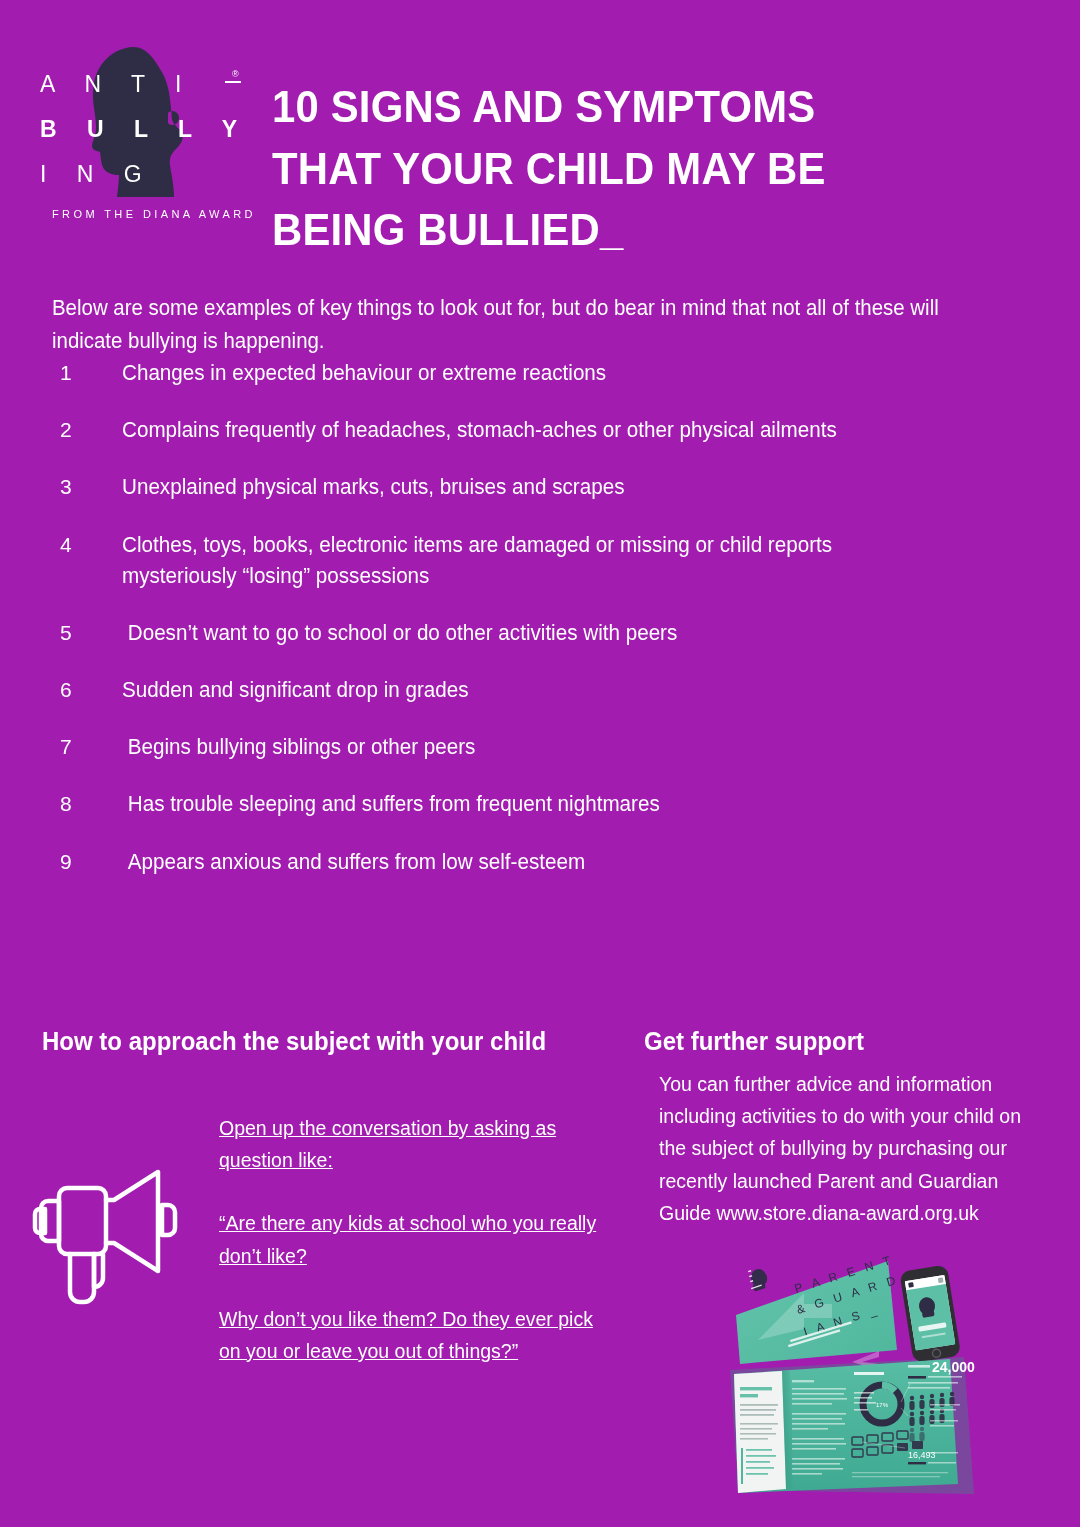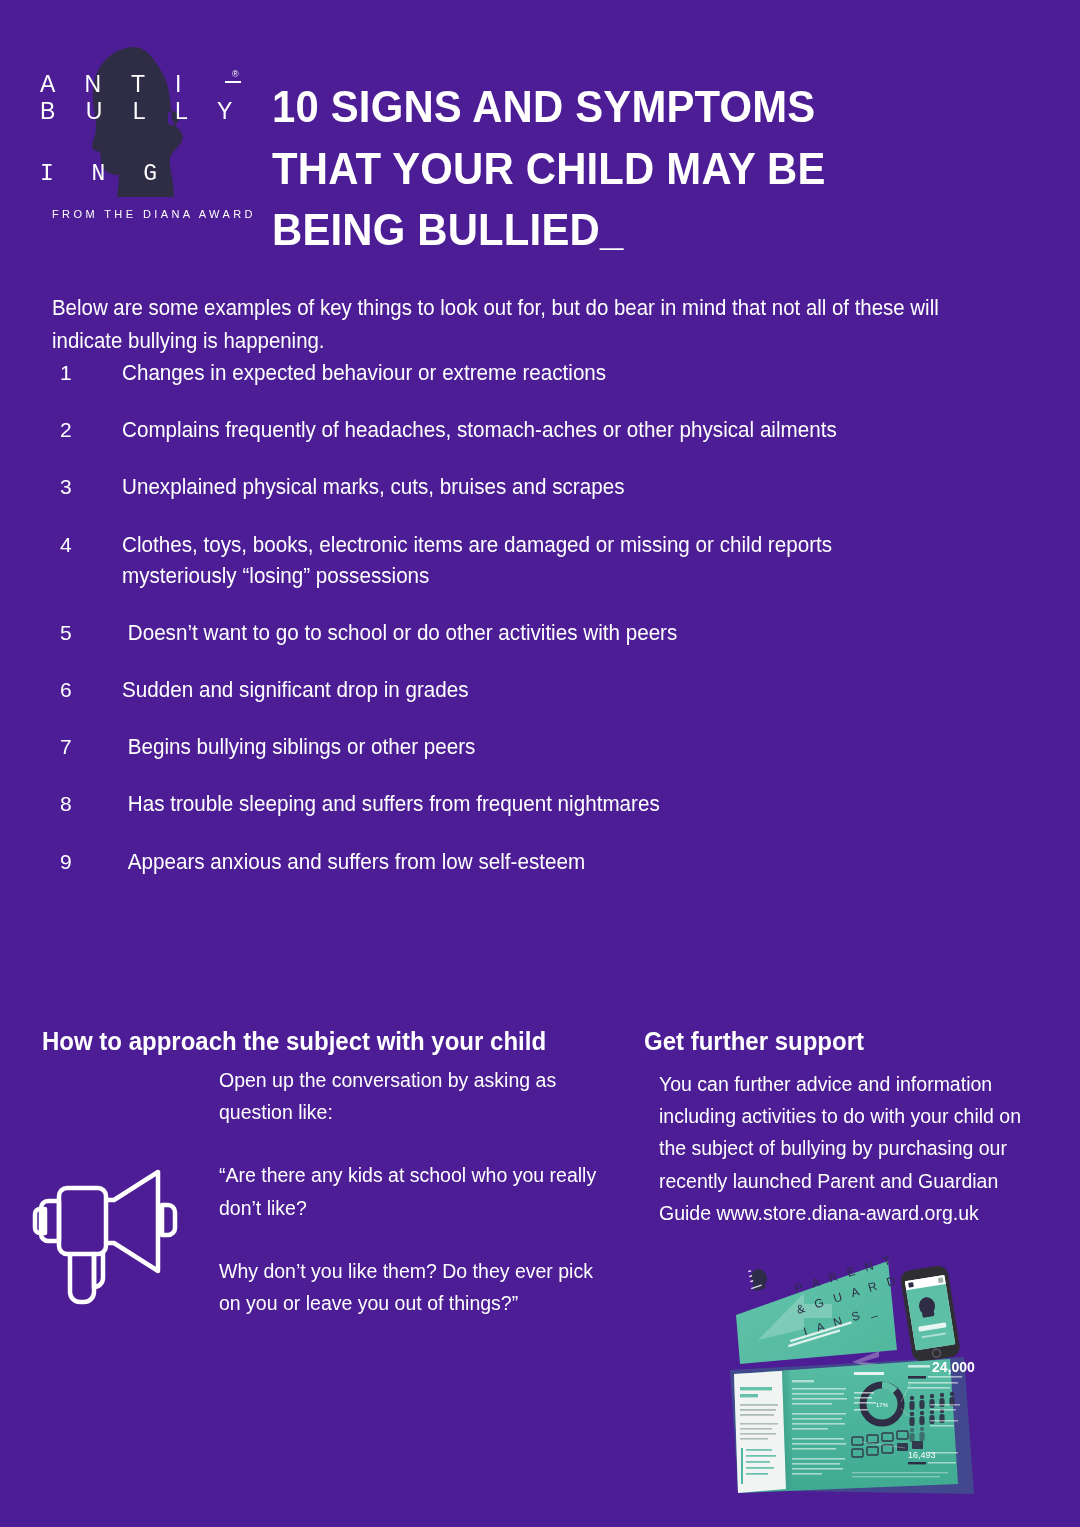--- a/index.html
+++ b/index.html
@@ -8,21 +8,21 @@
     background: #46b49b;
   }
   body {
     font-family: "Liberation Sans", sans-serif;
     -webkit-font-smoothing: antialiased;
   }
   #poster {
     position: relative;
     width: 1080px;
     height: 1527px;
-    background: #4c1d95;
+    background: #a21caf;
     overflow: hidden;
     color: #ffffff;
   }
 
   
   #header {
     position: absolute;
     left: 0; top: 0;
     width: 1080px; height: 250px;
   }
@@ -42,22 +42,22 @@
     width: 215px;
     font-family: "Liberation Sans", sans-serif;
     font-size: 23px;
     font-weight: 400;
     letter-spacing: 12px;
     color: #ffffff;
     white-space: nowrap;
     line-height: 1;
   }
   #logo-row-1 { top: 28px; }
-  #logo-row-2 { top: 55px; }
-  #logo-row-3 { top: 118px; font-family: Liberation Mono, monospace; }
+  #logo-row-2 { top: 73px; font-weight: bold; }
+  #logo-row-3 { top: 118px; }
   #logo-reg {
     position: absolute;
     left: 192px; top: 24px;
     font-size: 9px;
     color: #ffffff;
   }
   #logo-dash {
     position: absolute;
     left: 185px; top: 36px;
     width: 16px; height: 2px;
@@ -150,22 +150,23 @@
   #heading-support  { left: 644px; top: 1006px; }
 
   #megaphone-icon {
     position: absolute;
     left: 30px; top: 1157px;
     width: 160px; height: 150px;
   }
 
   #approach-col {
     position: absolute;
-    left: 219px; top: 1064px;
+    left: 219px; top: 1112px;
     width: 380px;
+    text-decoration: underline;
   }
   .approach-para {
     font-size: 19.5px;
     line-height: 1.65;
     font-weight: 300;
     color: #ffffff;
     margin: 0 0 31px 0;
   }
   .approach-para:last-child { margin-bottom: 0; }
 

